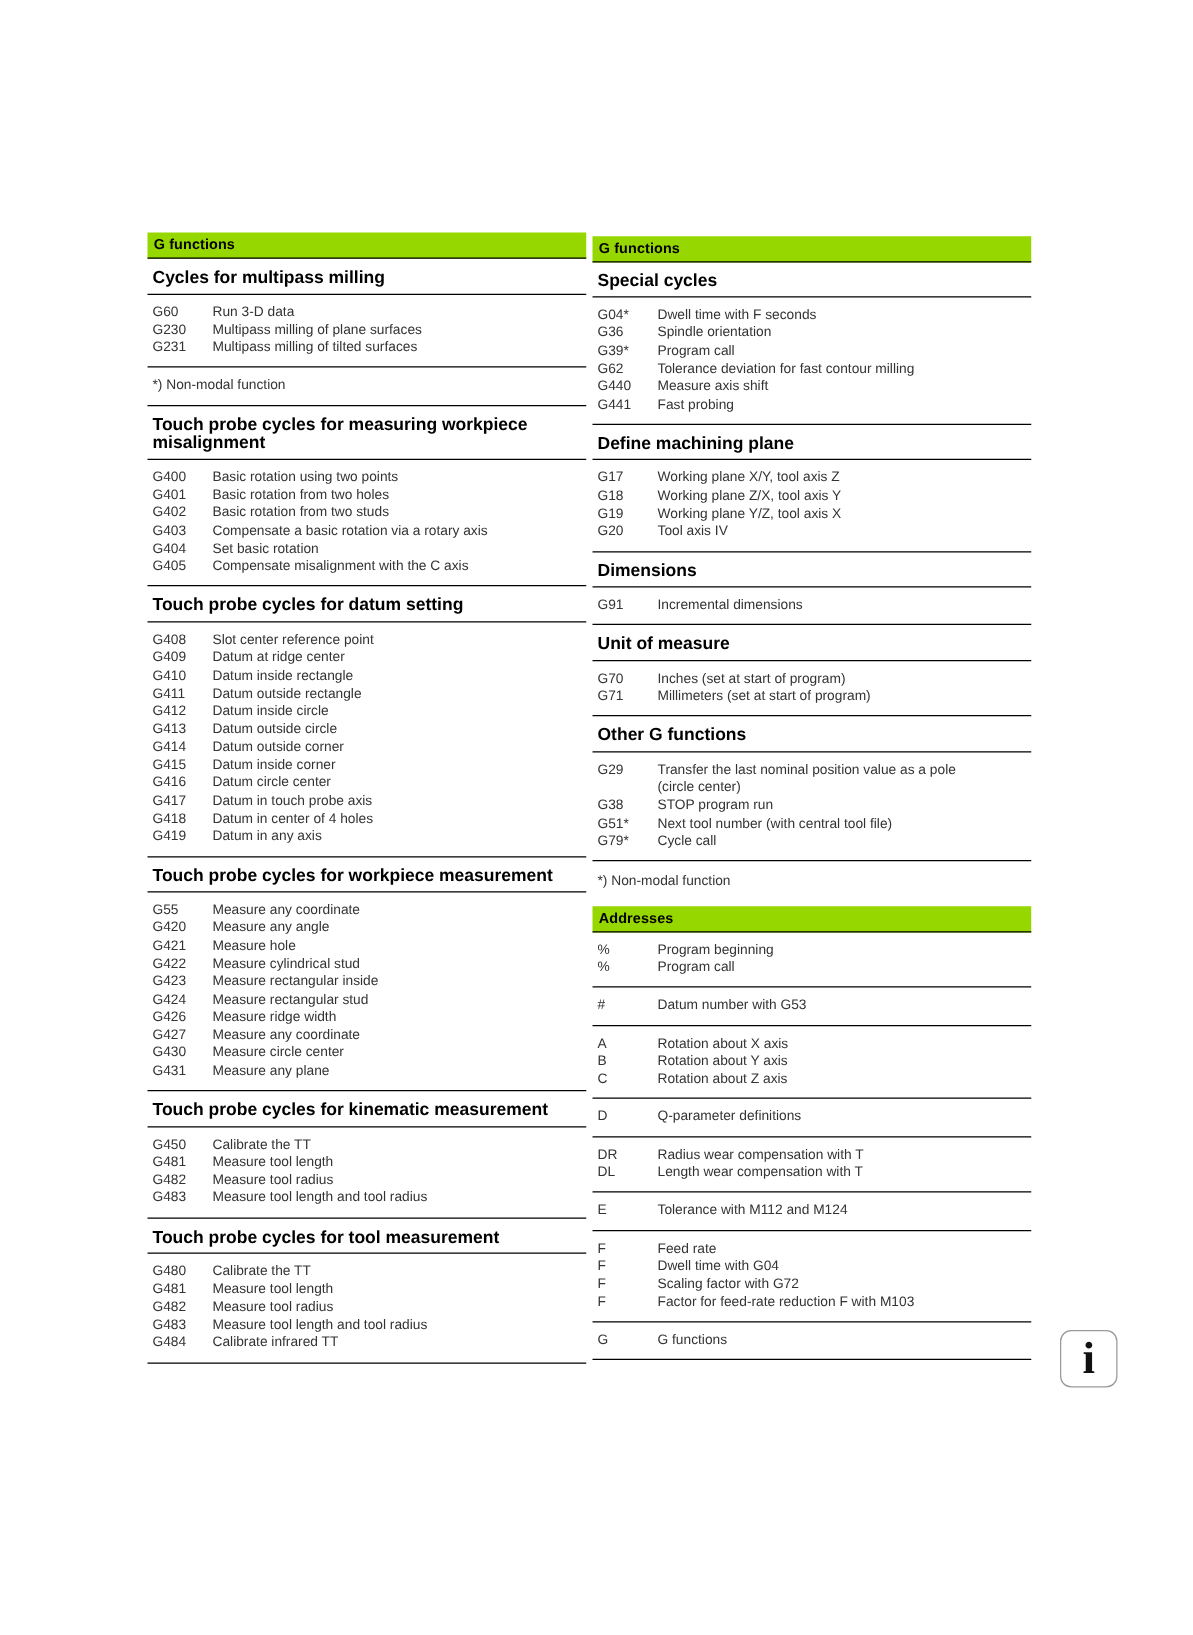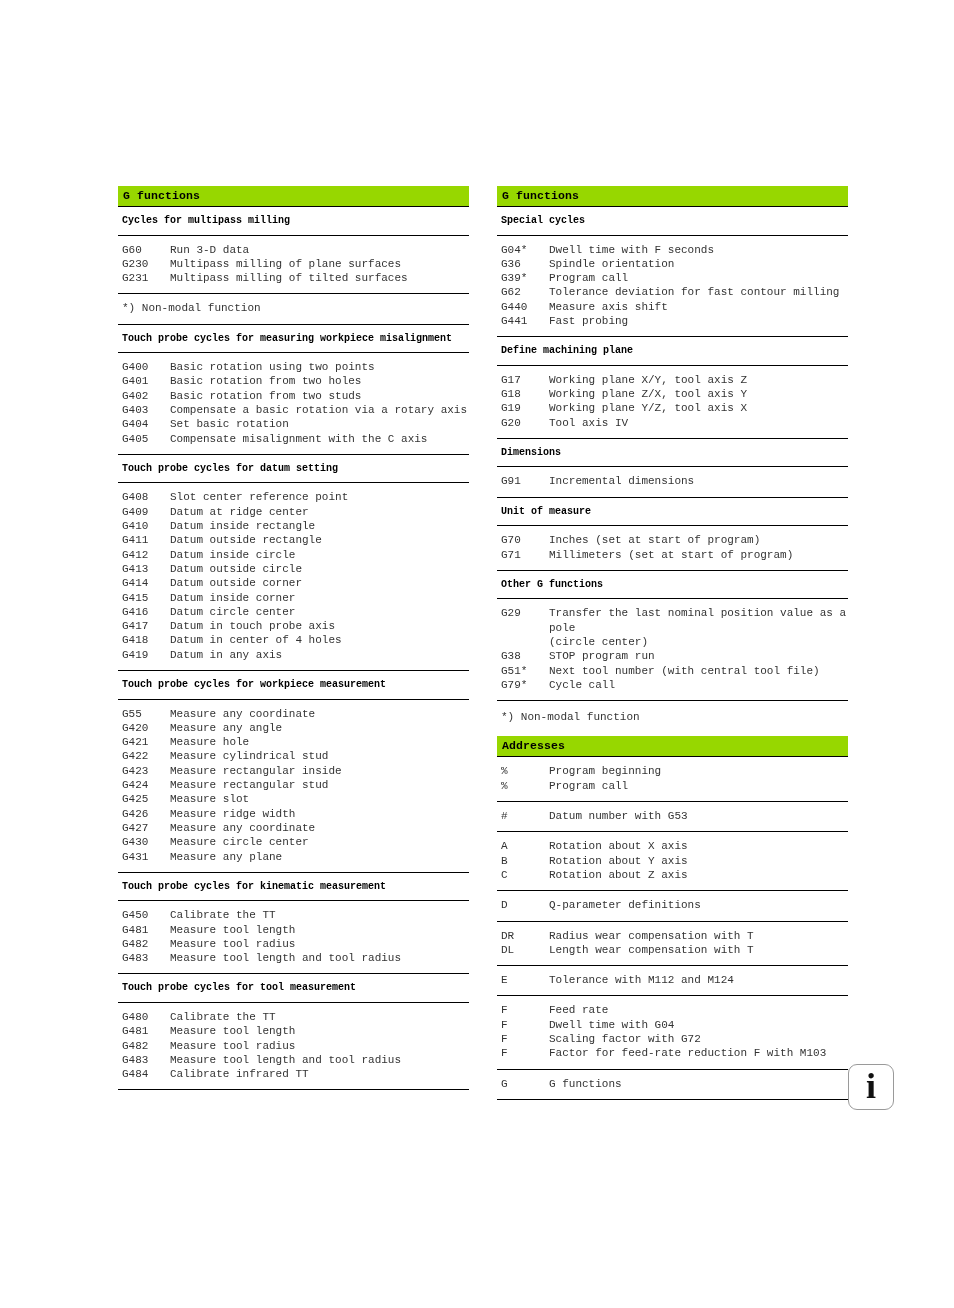--- a/index.html
+++ b/index.html
@@ -22,23 +22,22 @@
     width: 954px;
     height: 1308px;
   }
 
   .columns {
     position: absolute;
     left: 118px;
     top: 186px;
     width: 720px;
     display: flex;
-    gap: 28px;
-    align-items: flex-start;
-    font-family: Liberation Mono, monospace;
+    gap: 5px;
+    align-items: center;
   }
 
   .column {
     width: 351px;
     flex: 0 0 351px;
   }
 
   
   .banner {
     background: #97D700;
@@ -46,21 +45,21 @@
     font-weight: bold;
     color: #000000;
     padding: 3px 0 3px 5px;
     line-height: 14px;
     letter-spacing: 0.1px;
     border-bottom: 1.6px solid #000;
   }
 
   
   .sect-head {
-    font-size: 10px;
+    font-size: 14px;
     font-weight: bold;
     color: #000;
     padding: 7px 2px 6px 4px;
     line-height: 14.5px;
     border-bottom: 1.1px solid #000;
   }
 
   
   .rows {
     padding: 7px 0 8px 0;
@@ -254,24 +253,20 @@
             </div>
             <div class="row">
               <span class="code">G423</span>
               <span class="desc">Measure rectangular inside</span>
             </div>
             <div class="row">
               <span class="code">G424</span>
               <span class="desc">Measure rectangular stud</span>
             </div>
             <div class="row">
-              <span class="code">G425</span>
-              <span class="desc">Measure slot</span>
-            </div>
-            <div class="row">
               <span class="code">G426</span>
               <span class="desc">Measure ridge width</span>
             </div>
             <div class="row">
               <span class="code">G427</span>
               <span class="desc">Measure any coordinate</span>
             </div>
             <div class="row">
               <span class="code">G430</span>
               <span class="desc">Measure circle center</span>

